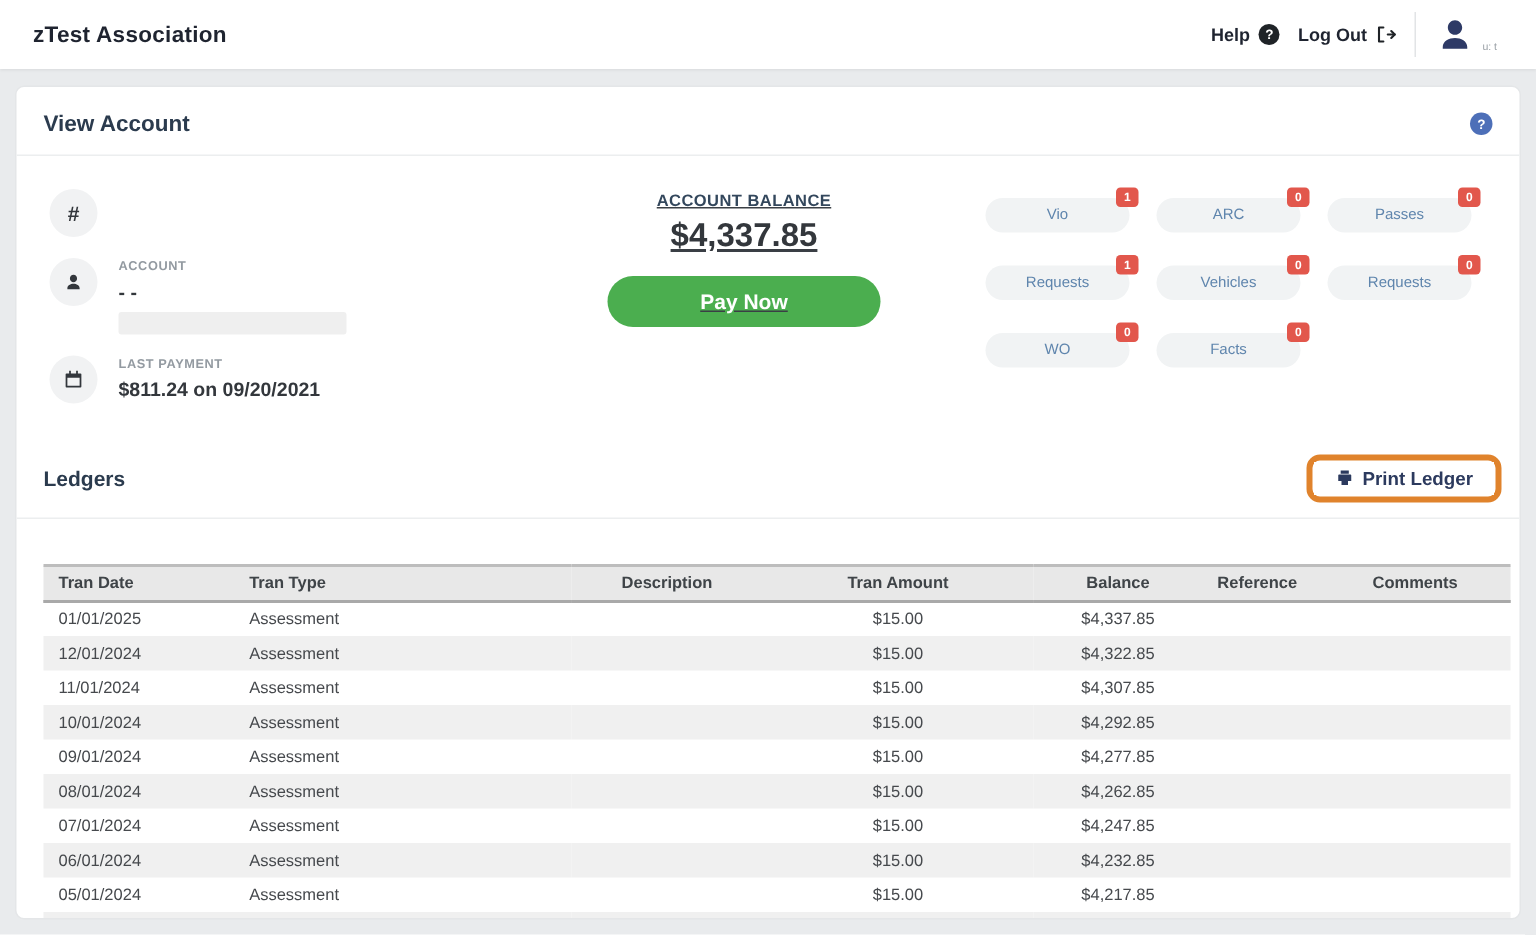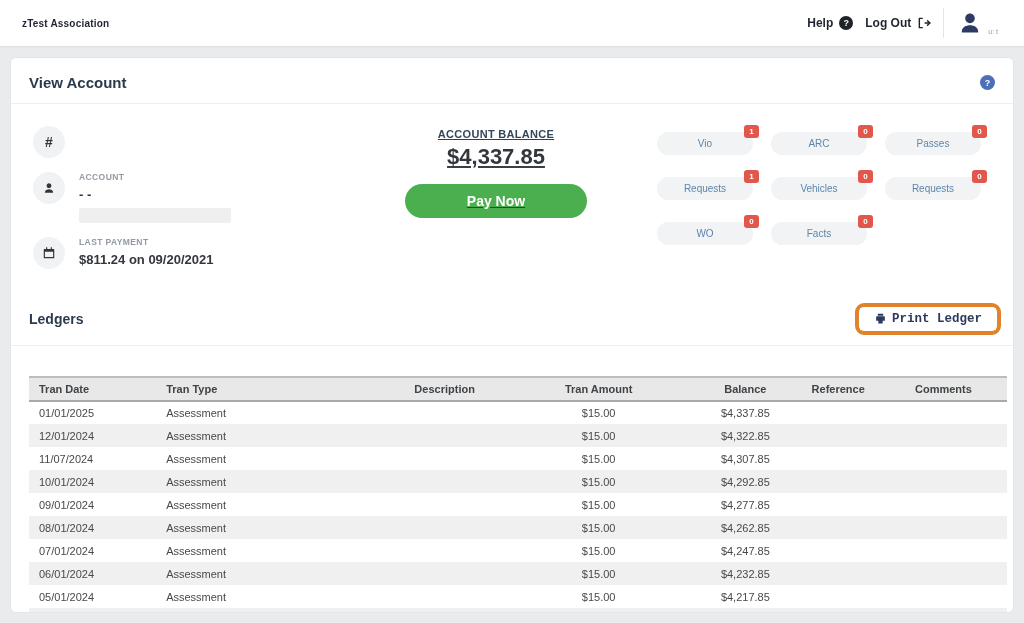--- a/index.html
+++ b/index.html
@@ -8,21 +8,21 @@
     font-family:"Liberation Sans", sans-serif;
     background: var(--page-bg, #e9ebed);
     color:#3a3f45;
   }
   
   .topbar {
     height:46px; background:#ffffff; display:flex; align-items:center;
     justify-content:space-between; padding:0 26px 0 22px;
     box-shadow:0 1px 2px rgba(0,0,0,.06);
   }
-  .brand { font-size:10px; font-weight:bold; color:#1f2430; letter-spacing:.2px; }
+  .brand { font-size:15px; font-weight:bold; color:#1f2430; letter-spacing:.2px; }
   .topbar-right { display:flex; align-items:center; gap:12px; }
   .top-link { display:flex; align-items:center; gap:6px; font-size:12px; font-weight:bold; color:#1f2430; cursor:pointer; }
   .qmark {
     width:14px; height:14px; border-radius:50%; background:#1f2327; color:#fff;
     font-size:9px; font-weight:bold; display:inline-flex; align-items:center; justify-content:center;
   }
   .vdiv { width:1px; height:30px; background:#e2e4e6; }
   .avatar-wrap { display:flex; align-items:flex-end; gap:4px; }
   .user-caption { font-size:7px; color:#9aa0a6; padding-bottom:2px; }
 
@@ -78,21 +78,21 @@
 
   
   .ledgers-head { display:flex; align-items:center; justify-content:space-between; margin-top:34px; }
   .section-title { font-size:14px; font-weight:bold; color:#2b3b4e;text-align:center; }
   .print-highlight {
     border:4px solid var(--highlight-orange,#e0832c); border-radius:9px; padding:1px; margin-right:-6px;
   }
   .print-btn {
     display:flex; align-items:flex-start; gap:5px; background:#fff; border:none;
     padding:4px 14px; cursor:pointer;
-    font-family:Liberation Mono, monospace; font-size:12.5px; font-weight:bold; color:#2c3a5e;
+    font-family:Liberation Sans, sans-serif; font-size:12.5px; font-weight:bold; color:#2c3a5e;
   }
   .hrule2 { border:none; border-top:1px solid #eceeef; margin:10px -18px 0 -18px; }
 
   table { width:978px; margin:30px auto 0 auto; border-collapse:collapse; table-layout:fixed; }
   thead th {
     background:#e8e8e8; font-size:11px; font-weight:bold; color:#3f4448;
     padding:5px 10px; border-top:2px solid #bdbdbd; border-bottom:2px solid #a9a9a9;
     text-align:left;
     margin-left:48px;
   }
@@ -267,21 +267,21 @@
         <tr>
           <td>12/01/2024</td>
           <td>Assessment</td>
           <td class="r"></td>
           <td class="r">$15.00</td>
           <td class="r">$4,322.85</td>
           <td></td>
           <td class="r"></td>
         </tr>
         <tr>
-          <td>11/07/2024</td>
+          <td>11/01/2024</td>
           <td>Assessment</td>
           <td class="r"></td>
           <td class="r">$15.00</td>
           <td class="r">$4,307.85</td>
           <td></td>
           <td class="r"></td>
         </tr>
         <tr>
           <td>10/01/2024</td>
           <td>Assessment</td>

